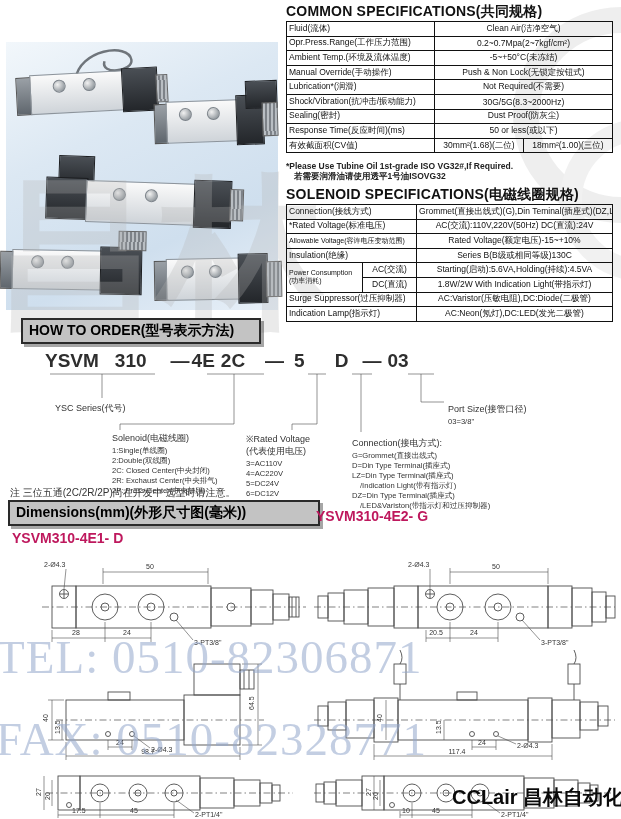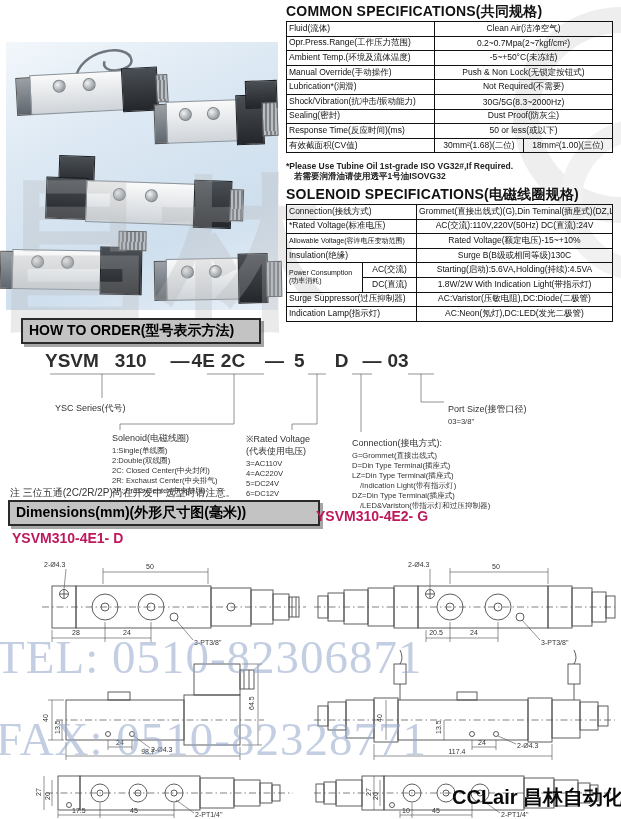--- a/index.html
+++ b/index.html
@@ -191,21 +191,21 @@
     <tr>
           <td class="lbl" colspan="2">*Rated Voltage(标准电压)</td>
           <td class="val">AC(交流):110V,220V(50Hz) DC(直流):24V</td>
         </tr>
     <tr>
           <td class="lbl" colspan="2" style="font-size:7px;">Allowable Voltage(容许电压变动范围)</td>
           <td class="val">Rated Voltage(额定电压)-15~+10%</td>
         </tr>
     <tr>
           <td class="lbl" colspan="2">Insulation(绝缘)</td>
-          <td class="val">Surge B(B级或相同等级)130C</td>
+          <td class="val">Series B(B级或相同等级)130C</td>
         </tr>
     <tr>
           <td class="lbl" rowspan="2" style="font-size:7px;white-space:normal;">Power Consumption (功率消耗)</td>
           <td class="val">AC(交流)</td>
           <td class="val">Starting(启动):5.6VA,Holding(持续):4.5VA</td>
         </tr>
     <tr>
           <td class="val">DC(直流)</td>
           <td class="val">1.8W/2W With Indication Light(带指示灯)</td>
         </tr>

